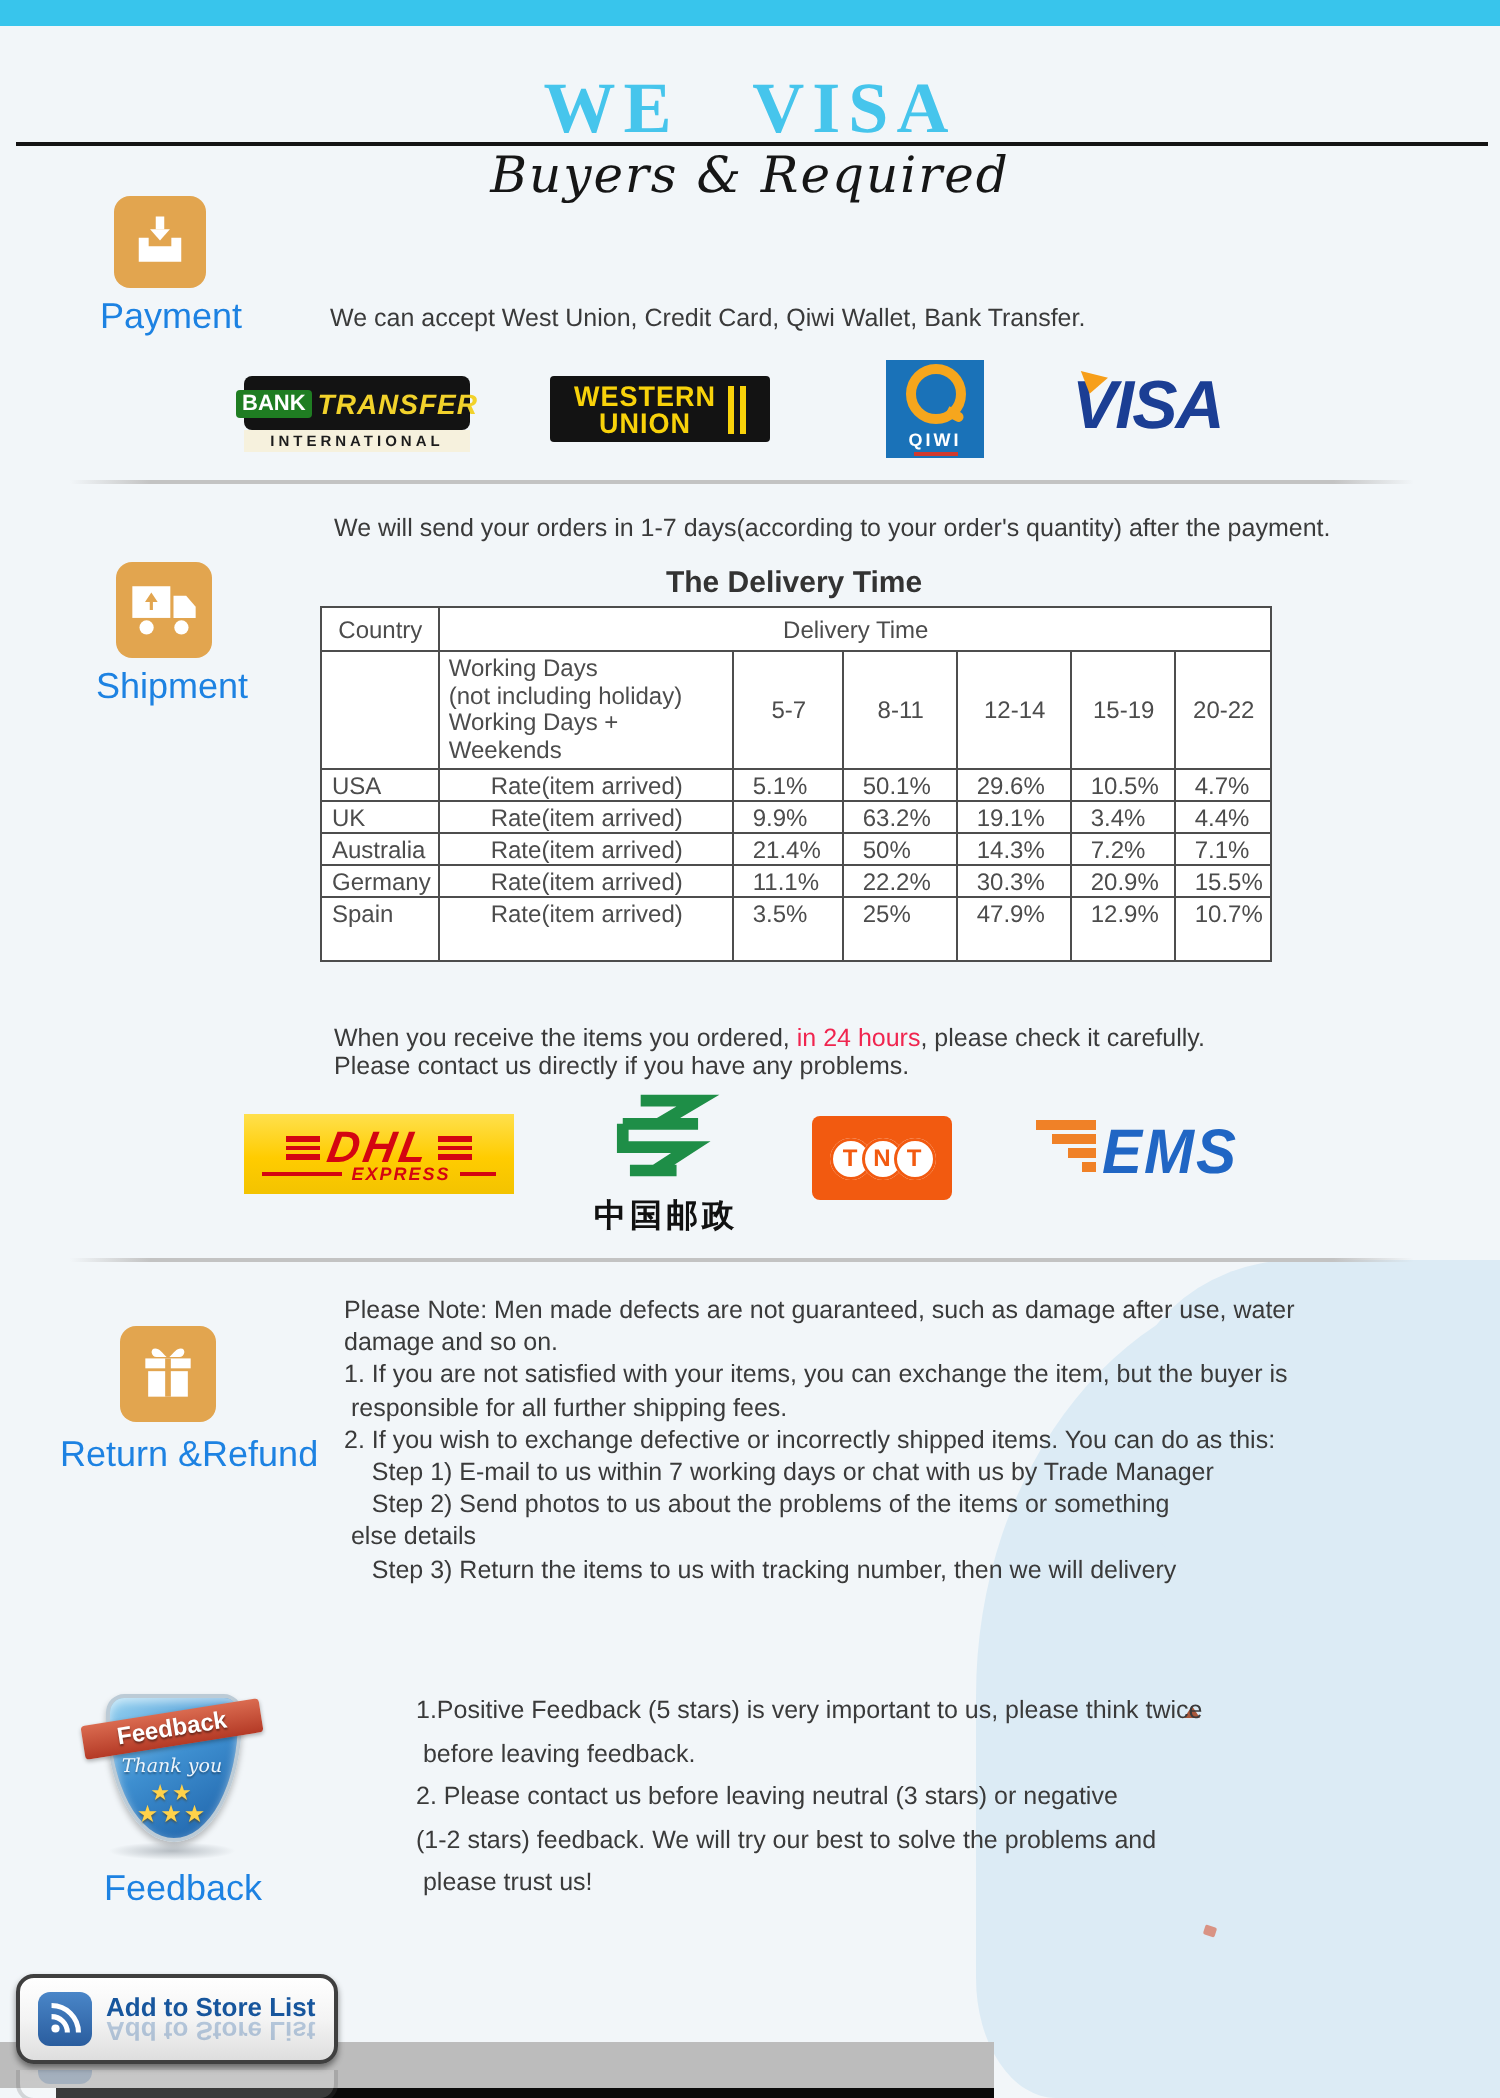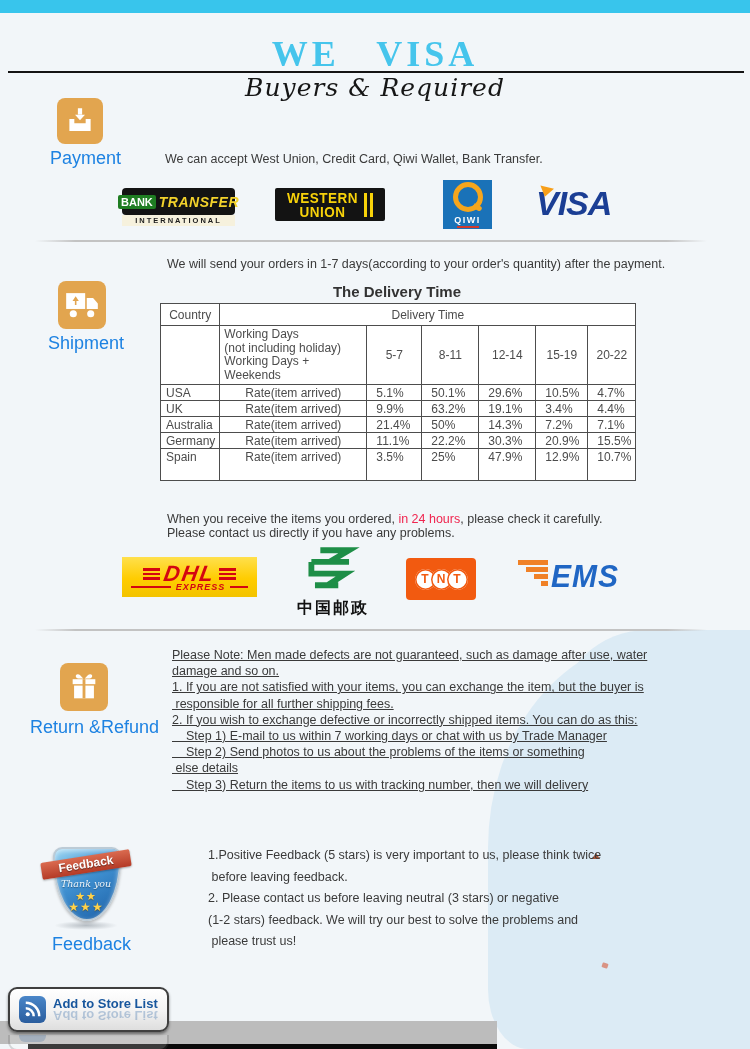--- a/index.html
+++ b/index.html
@@ -74,21 +74,21 @@
        align-items:center;justify-content:center;}
   .tnt i{width:21px;height:21px;background:#fff;border-radius:50%;display:flex;align-items:center;
          justify-content:center;font-weight:900;font-size:12px;color:#f25a10;margin:0 -2.5px;
          font-style:normal;box-shadow:0 0 0 1.5px #f25a10 inset;}
   .ems{left:518px;top:560px;width:100px;height:38px;display:flex;}
   .ems-flag{display:flex;flex-direction:column;align-items:flex-end;gap:2.5px;margin-right:3px;}
   .ems-flag i{display:block;height:4.5px;background:#f08127;}
   .ems-name{font-style:italic;font-weight:900;font-size:30px;color:#2066c4;letter-spacing:1px;transform:scaleY(1.05);}
   
   .lines div{white-space:pre;font-size:12.5px;color:#3a3a3a;}
-  .ret-lines div{line-height:16.2px;text-decoration:underline;}
+  .ret-lines div{line-height:16.2px;}
   .fb-lines div{line-height:21.5px;margin-left:28px;}
   .hl{color:#f0254f;}
   
   .badge{left:46px;top:845px;width:80px;height:90px;}
   .shield{position:absolute;left:7px;top:2px;width:64px;height:70px;
           background:linear-gradient(150deg,#9bd5f2 0%,#3e8fd0 45%,#1c5fa6 100%);
           border:2px solid #bccbd6;border-radius:10px 10px 55% 55% / 10px 10px 92% 92%;
           box-shadow:inset 0 2px 5px rgba(255,255,255,.55),0 2px 3px rgba(0,0,0,.25);}
   .ribbon{position:absolute;left:-5px;top:11px;width:90px;height:17px;
           background:linear-gradient(#da6b50,#b43a26);transform:rotate(-9deg);border-radius:2px;

